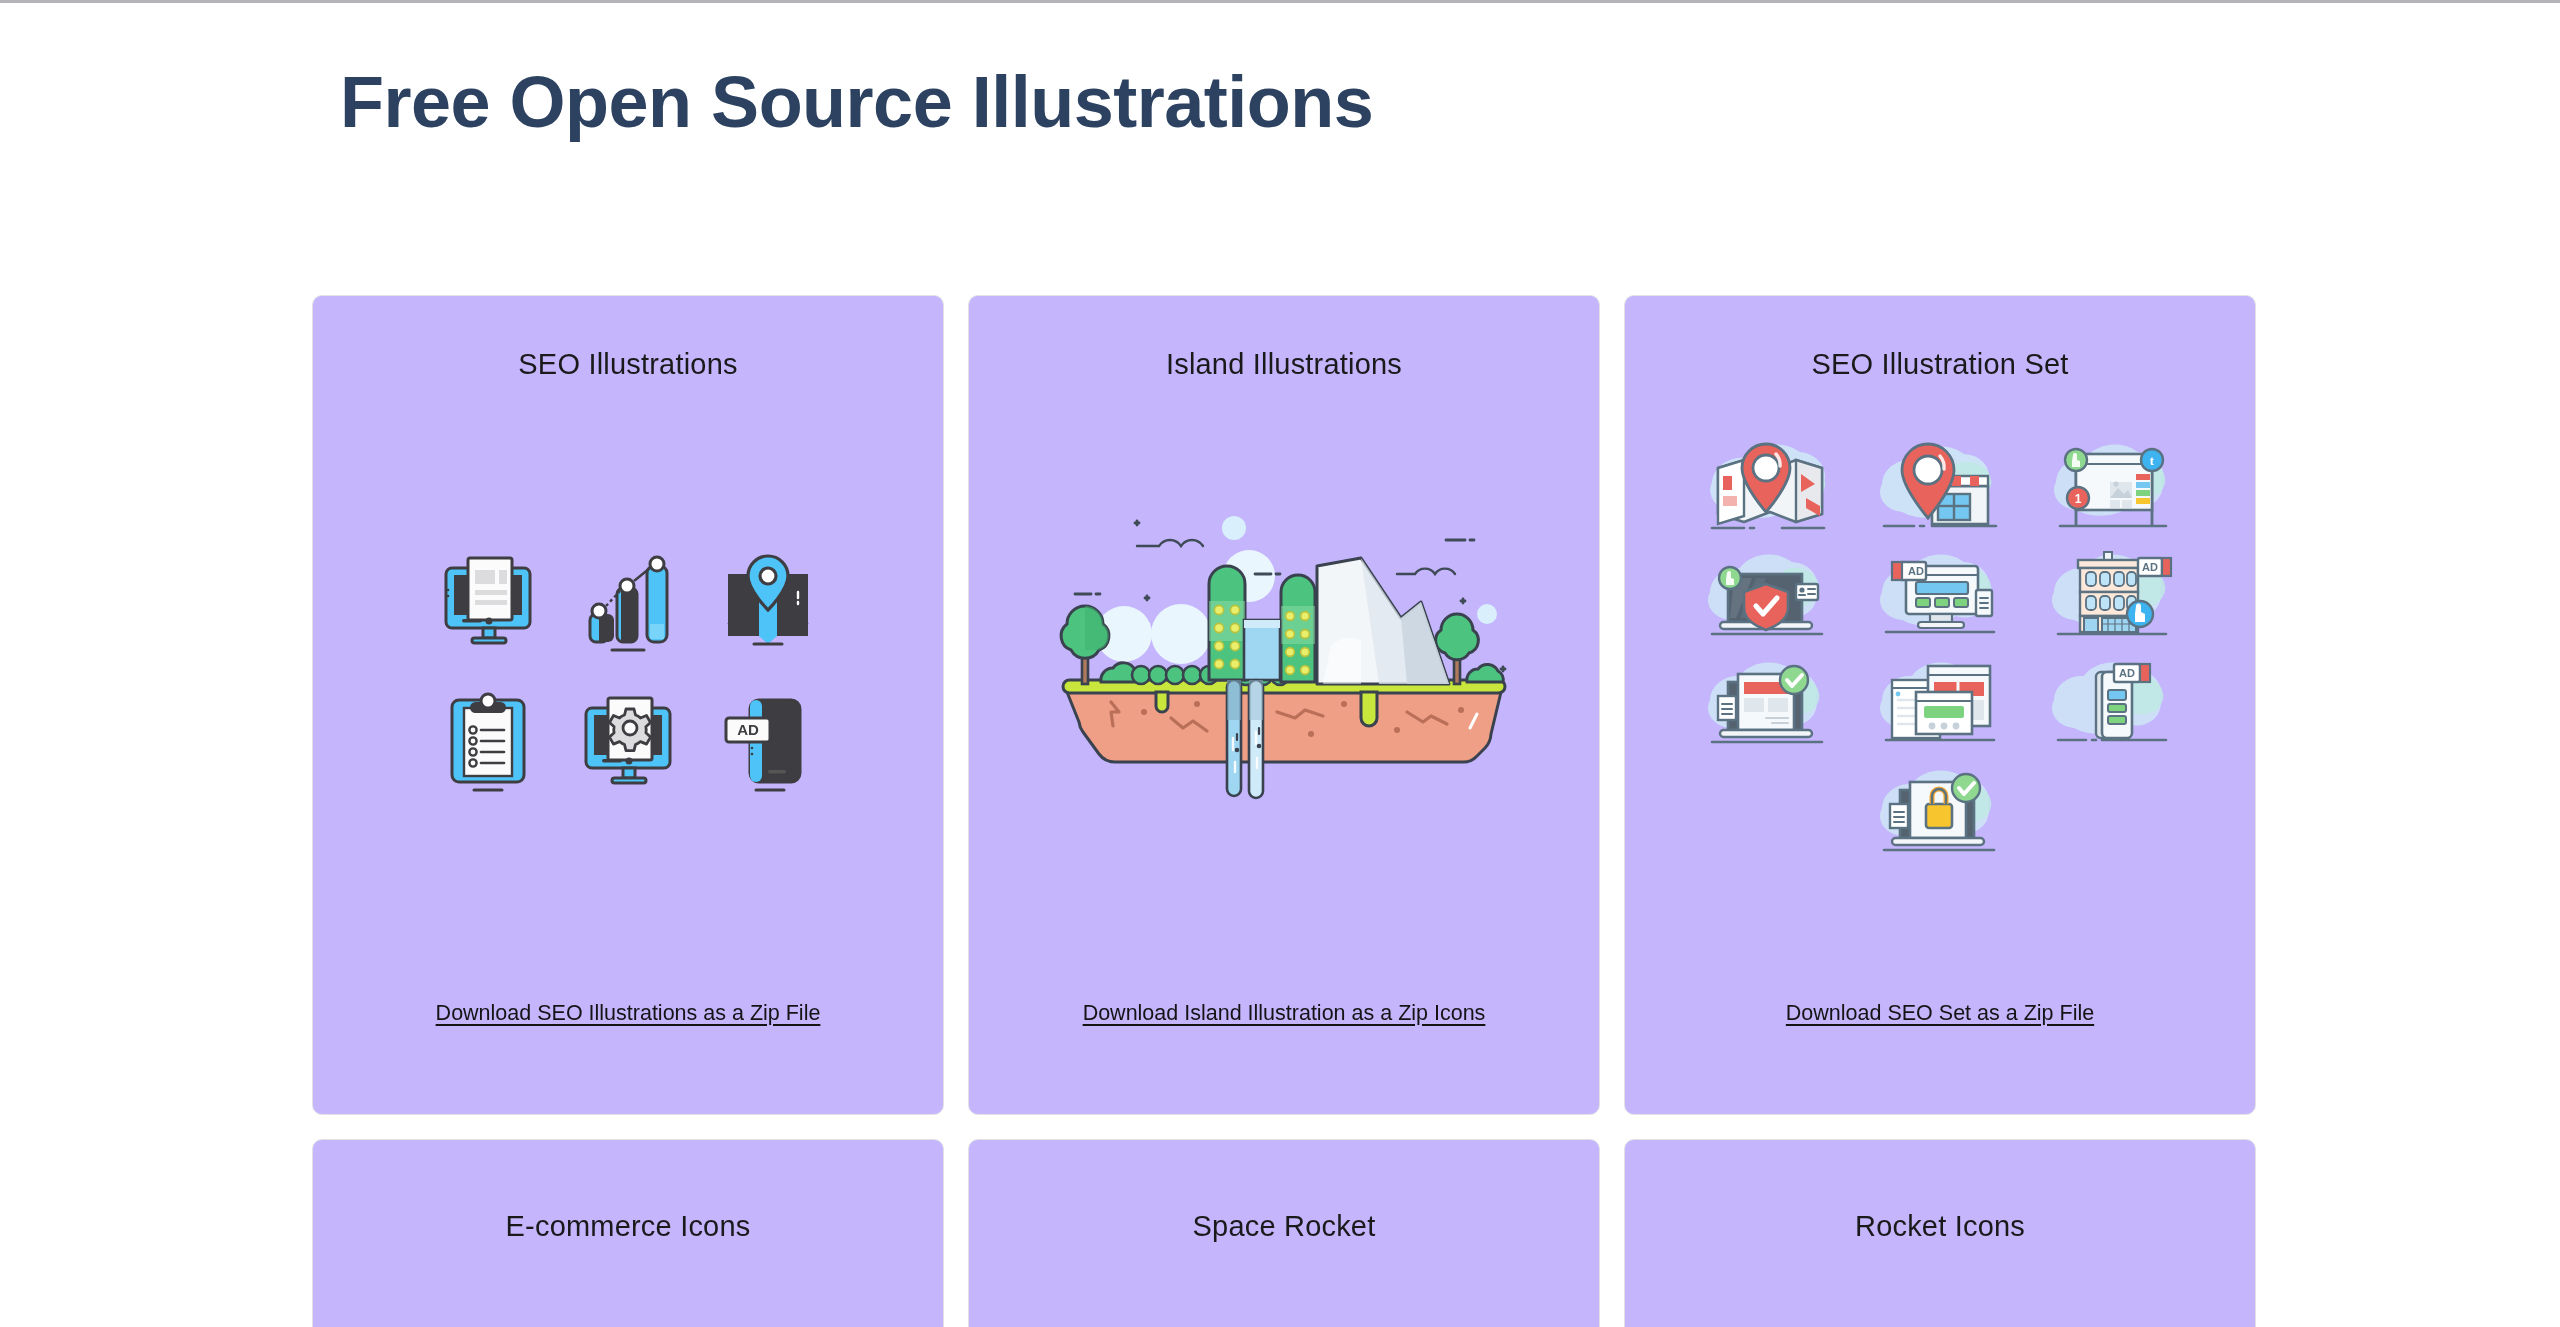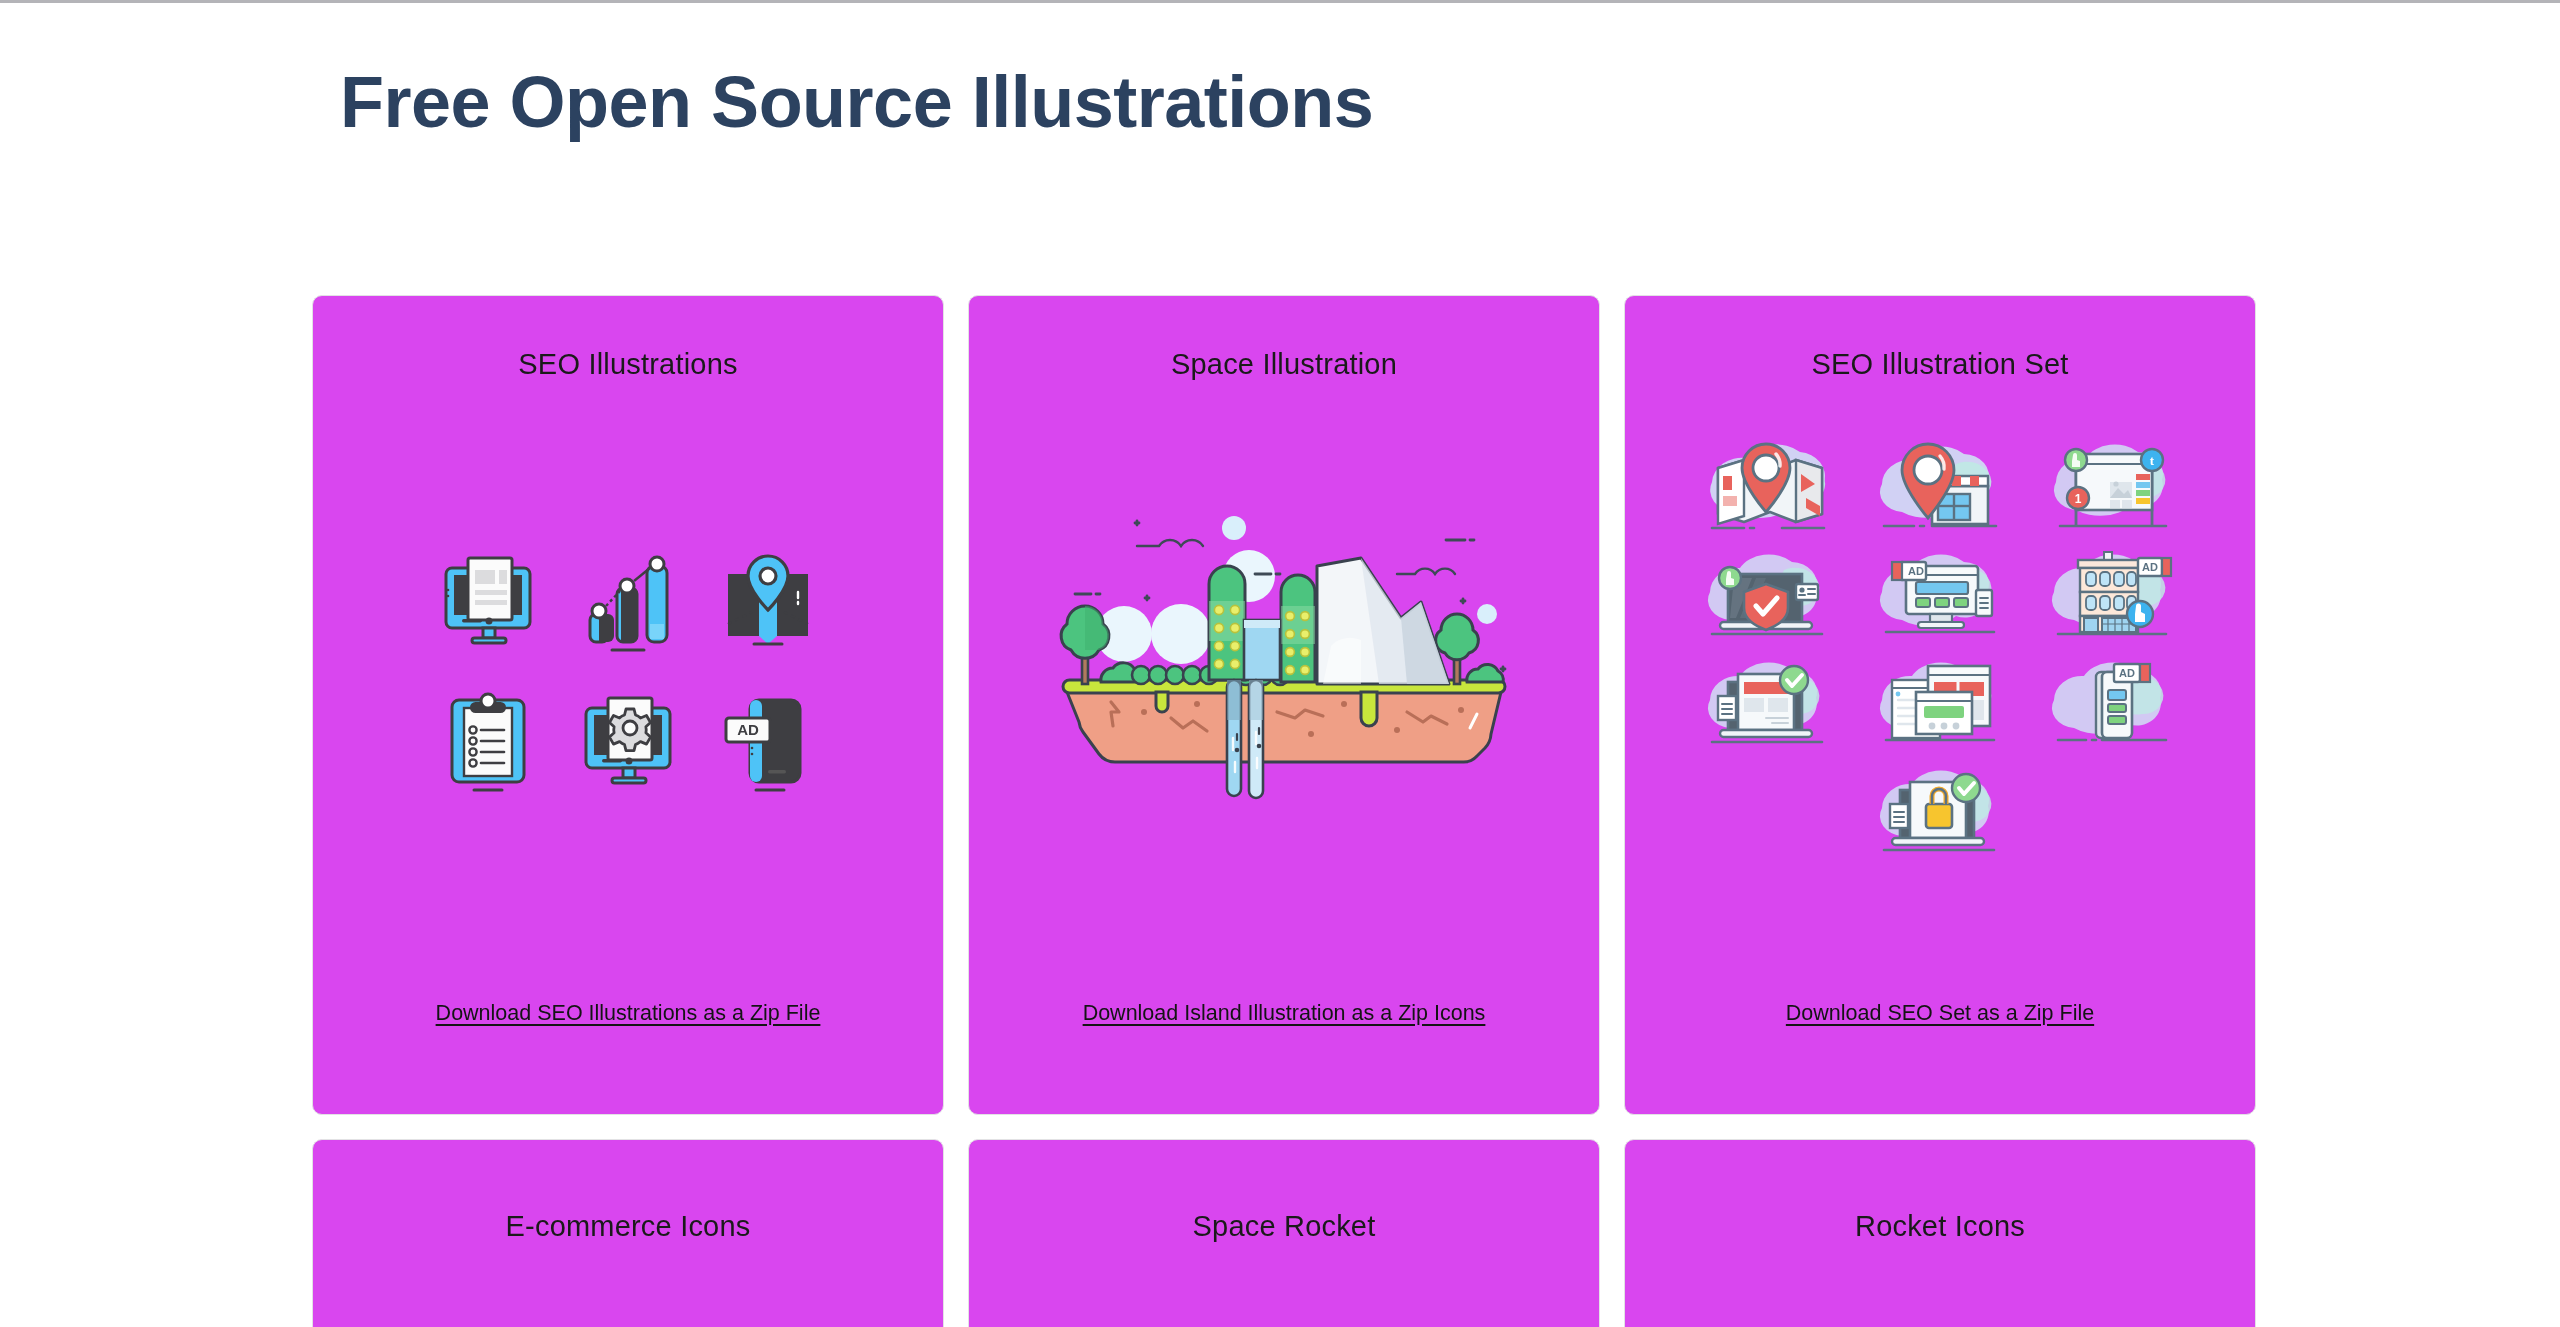--- a/index.html
+++ b/index.html
@@ -38,21 +38,21 @@
   .card-grid {
     display: flex;
     flex-wrap: wrap;
     gap: 24px;
     margin: 151px 0 0 312px;
     width: 1944px;
   }
 
   .card {
     width: 632px;
-    background: #d946ef;
+    background: #c4b5fd;
     border: 1.6px solid #e2e2e4;
     border-radius: 10px;
     display: flex;
     flex-direction: column;
     align-items: center;
     position: relative;
   }
 
   .card-tall { height: 820px; }
   .card-short { height: 200px; }
@@ -242,21 +242,21 @@
             </svg>
           </div>
 
         </div>
       </div>
 
       <a class="card-link">Download SEO Illustrations as a Zip File</a>
     </div>
 
     <div class="card card-tall">
-      <div class="card-title">Space Illustration</div>
+      <div class="card-title">Island Illustrations</div>
 
       <div class="card-art">
         <svg class="island-art" width="470" height="330" viewBox="0 0 470 330">
 
           <circle cx="185" cy="22" r="12" fill="#d9effb"></circle>
           <circle cx="200" cy="70" r="26" fill="#eaf6fd"></circle>
           <circle cx="75" cy="128" r="28" fill="#eaf6fd"></circle>
           <circle cx="132" cy="128" r="30" fill="#eaf6fd"></circle>
           <circle cx="438" cy="108" r="10" fill="#d9effb"></circle>
 

